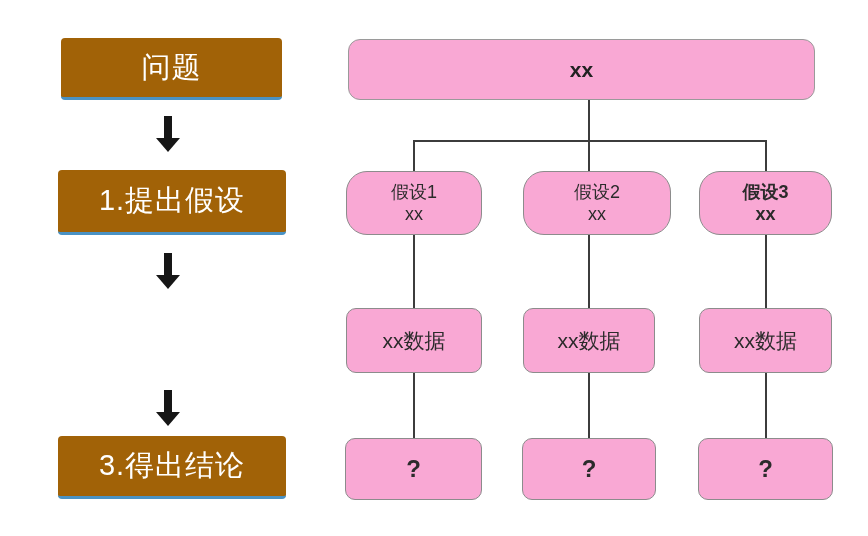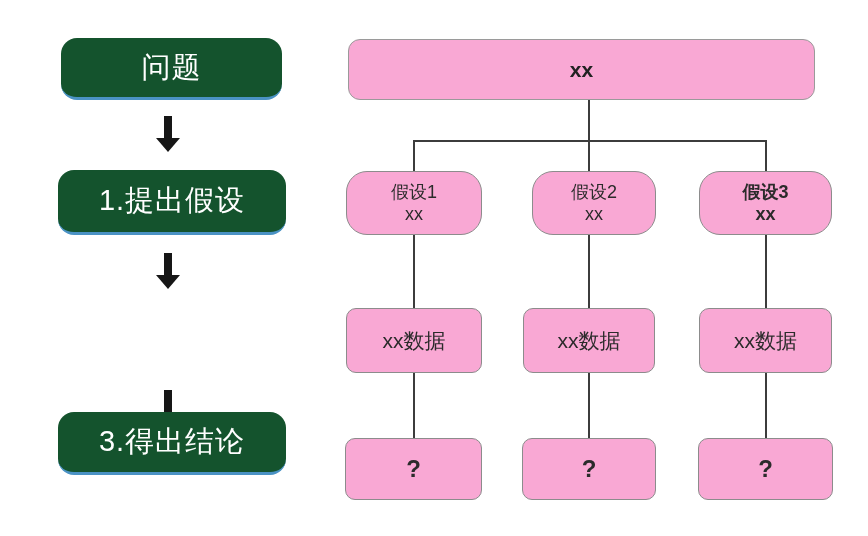--- a/index.html
+++ b/index.html
@@ -12,23 +12,23 @@
     width: 868px;
     height: 536px;
     background: #ffffff;
     overflow: hidden;
     font-family: "Liberation Sans", "DejaVu Sans", sans-serif;
   }
 
   
   .step-box {
     position: absolute;
-    background: #14532d;
+    background: #a16207;
     border-bottom: 3px solid #4A92C4;
-    border-radius: 16px;
+    border-radius: 4px;
     color: #ffffff;
     display: flex;
     align-items: center;
     justify-content: center;
     font-size: 29px;
     letter-spacing: 1px;
     box-sizing: border-box;
   }
 
   
@@ -121,21 +121,21 @@
     <div class="arrow-shaft"></div>
     <div class="arrow-head"></div>
   </div>
 
 
   <div class="down-arrow" style="left:156px; top:390px;">
     <div class="arrow-shaft"></div>
     <div class="arrow-head"></div>
   </div>
 
-  <div class="step-box" style="left:58px; top:412px; width:228px; height:63px;">
+  <div class="step-box" style="left:58px; top:436px; width:228px; height:63px;">
     <span>3.得出结论</span>
   </div>
 
   <div class="tree-box root-box" style="left:348px; top:39px; width:467px; height:61px;">
     <span>xx</span>
   </div>
 
   <div class="vline" style="left:588px; top:100px; height:71px;"></div>
   <div class="hline" style="left:413px; top:140px; width:354px;"></div>
   <div class="vline" style="left:413px; top:140px; height:31px;"></div>
@@ -147,21 +147,21 @@
   </div>
   <div class="vline" style="left:413px; top:235px; height:73px;"></div>
   <div class="tree-box data-box" style="left:346px; top:308px; width:136px; height:65px;">
     <span>xx数据</span>
   </div>
   <div class="vline" style="left:413px; top:373px; height:65px;"></div>
   <div class="tree-box concl-box" style="left:345px; top:438px; width:137px; height:62px;">
     <span>?</span>
   </div>
 
-  <div class="tree-box hyp-box" style="left:523px; top:171px; width:124px; height:64px;margin-left:9px;">
+  <div class="tree-box hyp-box" style="left:523px; top:171px; width:148px; height:64px;">
     <span>假设2</span>
     <span>xx</span>
   </div>
   <div class="vline" style="left:588px; top:235px; height:73px;"></div>
   <div class="tree-box data-box" style="left:523px; top:308px; width:132px; height:65px;">
     <span>xx数据</span>
   </div>
   <div class="vline" style="left:588px; top:373px; height:65px;"></div>
   <div class="tree-box concl-box" style="left:522px; top:438px; width:134px; height:62px;">
     <span>?</span>

